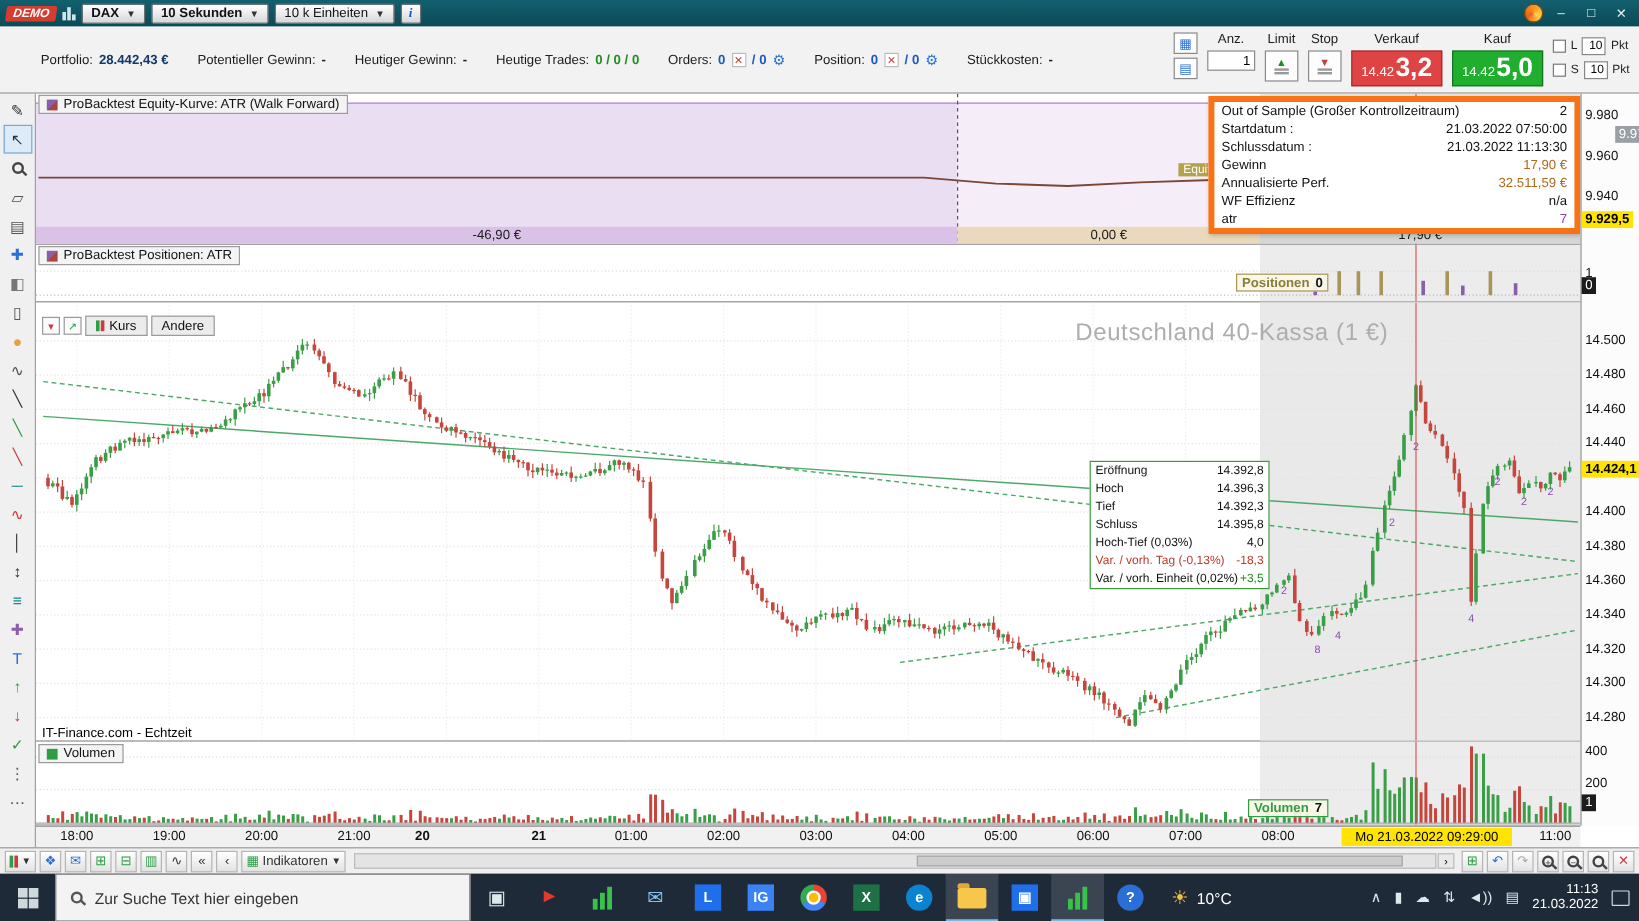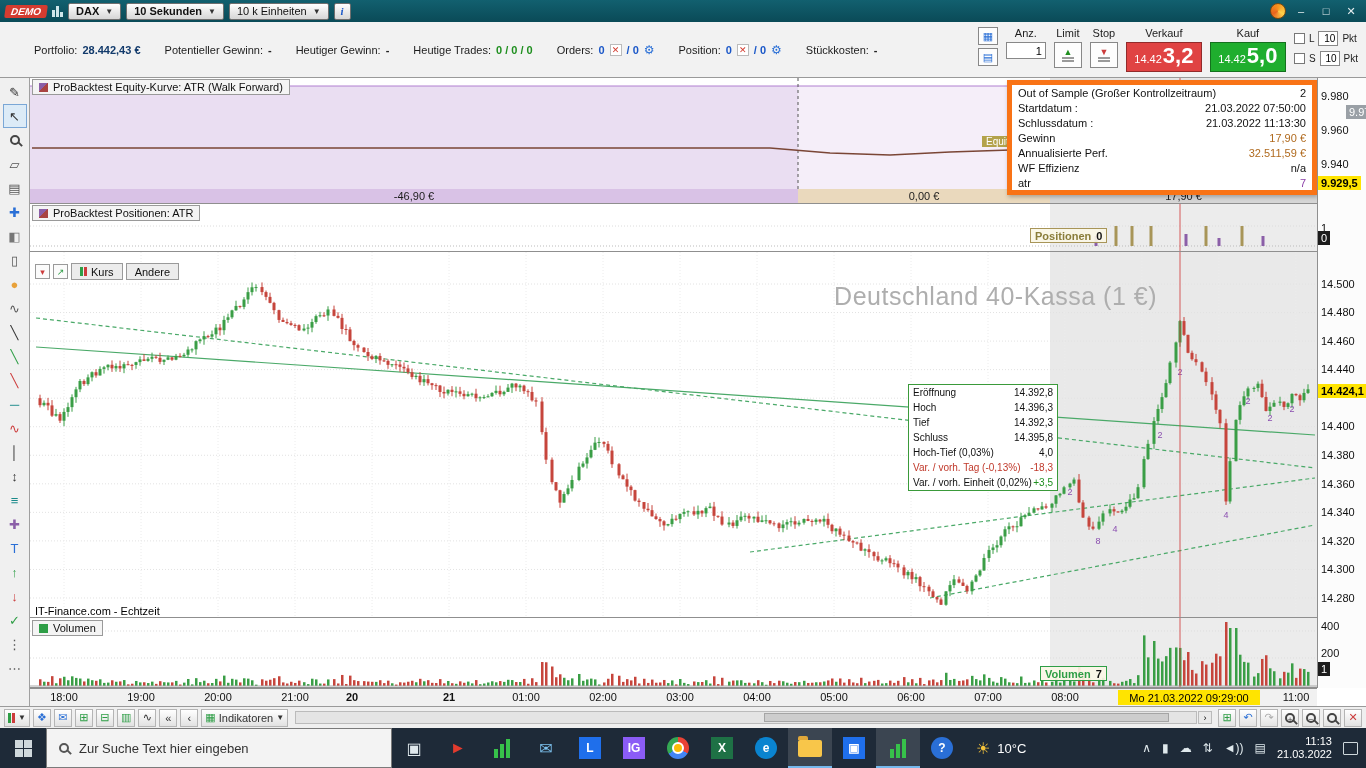--- a/index.html
+++ b/index.html
@@ -81,21 +81,21 @@
   .pos-tag { left:1000px; top:150px; }
   .pos-tag .k { color:#8a7d3a; }
   .vol-tag { left:1010px; top:588px; border-color:#2e9e46; }
   .vol-tag .k { color:#2e9e46; }
   .tabs { position:absolute; top:185px; left:5px; display:flex; gap:3px; align-items:center; z-index:6; }
   .mini-btn { width:15px; height:15px; border:1px solid #9a9a9a; background:#fbfbfb; display:grid; place-items:center; font-size:9px; }
   .tab { display:flex; align-items:center; gap:4px; border:1px solid #9a9a9a; background:#ececec; padding:0 8px; height:17px; color:#111; }
   .candle-mini { display:flex; gap:1px; align-items:center; }
   .candle-mini i { display:block; width:3px; height:9px; }
   .cm-g { background:#2e9e46; } .cm-r { background:#cc3b3b; }
-  .watermark { position:absolute; top:204px; right:14px; font-size:25px; color:#aeaeae; z-index:1; letter-spacing:.5px; }
+  .watermark { position:absolute; top:188px; right:14px; font-size:20px; color:#aeaeae; z-index:1; letter-spacing:.5px; }
   .source-lbl { position:absolute; top:527px; left:5px; color:#000; z-index:5; }
   .ohlc-box { position:absolute; left:878px; top:306px; width:150px; background:#fff; border:1px solid #3a9a3a; z-index:8; font-size:10px; }
   .ohlc-row { display:flex; justify-content:space-between; align-items:center; height:15px; padding:0 4px; color:#111; }
   .red { color:#c0392b; } .green { color:#1f8f1f; }
 
   
   .time-axis { position:absolute; top:610px; left:0; width:1287px; height:18px; background:#f1f1f1; border-top:1px solid #8f8f8f; z-index:4; }
   .t-lbl { position:absolute; top:2px; transform:translateX(-50%); color:#111; white-space:nowrap; }
   .t-hl { position:absolute; left:1088px; top:1px; width:142px; height:15px; background:#ffe400; color:#000; display:grid; place-items:center; white-space:nowrap; }
 
@@ -1582,21 +1582,21 @@
             <div style="height: 19px;"></div>
           </div>
         </div>
         <div class="tb-app">
           <span style="color: rgb(126, 195, 240); font-size: 16px;">✉</span>
         </div>
         <div class="tb-app">
           <div class="tile" style="background: rgb(31, 111, 235);">L</div>
         </div>
         <div class="tb-app">
-          <div class="tile" style="background: #8b5cf6;">IG</div>
+          <div class="tile" style="background: #3b82f6;">IG</div>
         </div>
         <div class="tb-app">
           <div class="chrome-icon"></div>
         </div>
         <div class="tb-app">
           <div class="tile" style="background: rgb(30, 113, 69);">X</div>
         </div>
         <div class="tb-app">
           <div class="tile tile-round" style="background: rgb(10, 132, 208);">e</div>
         </div>

